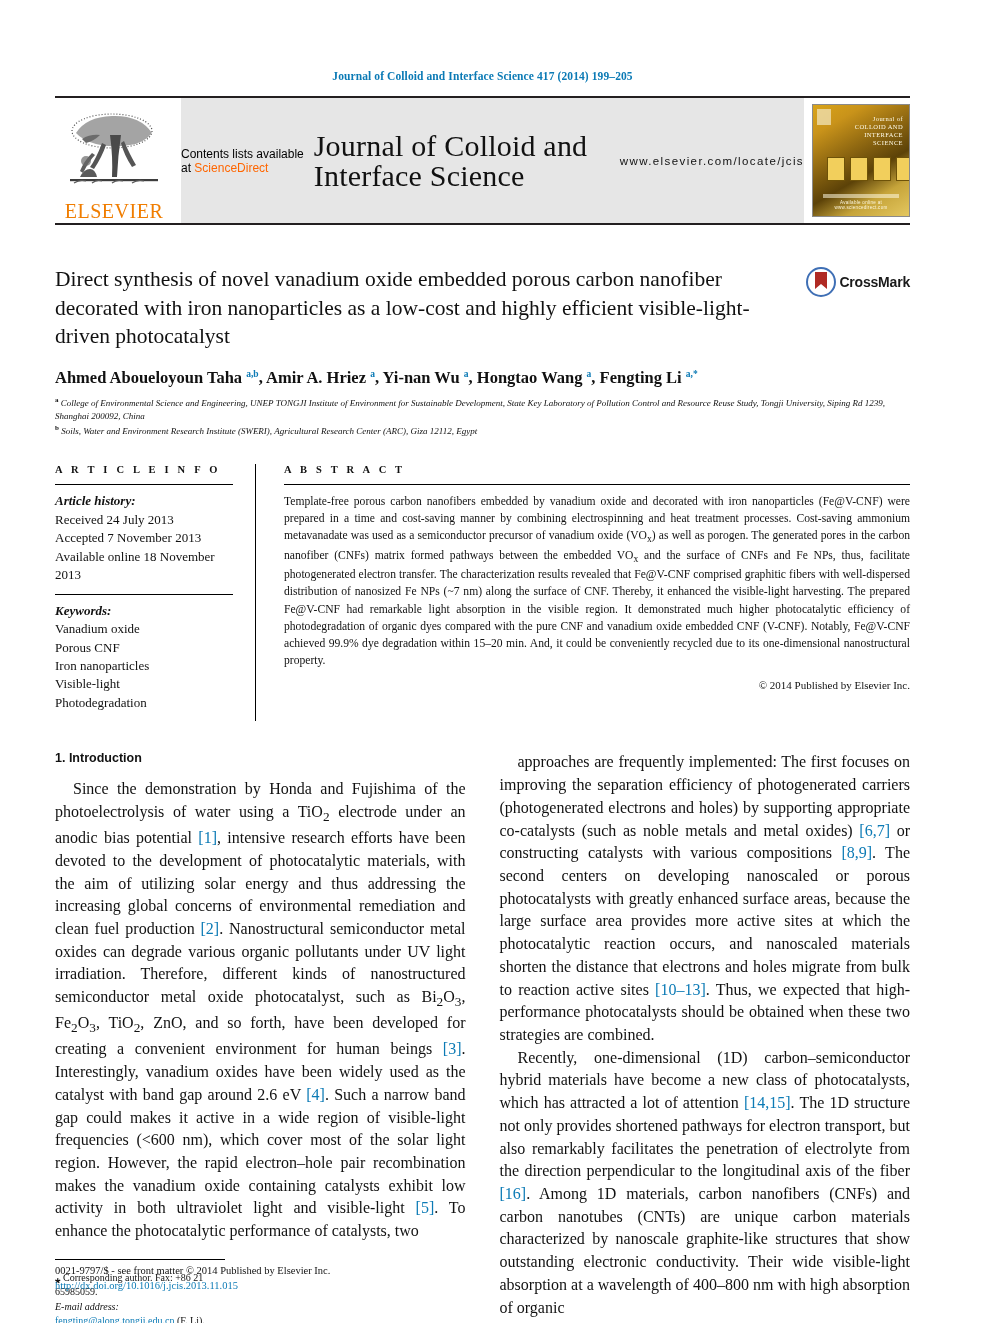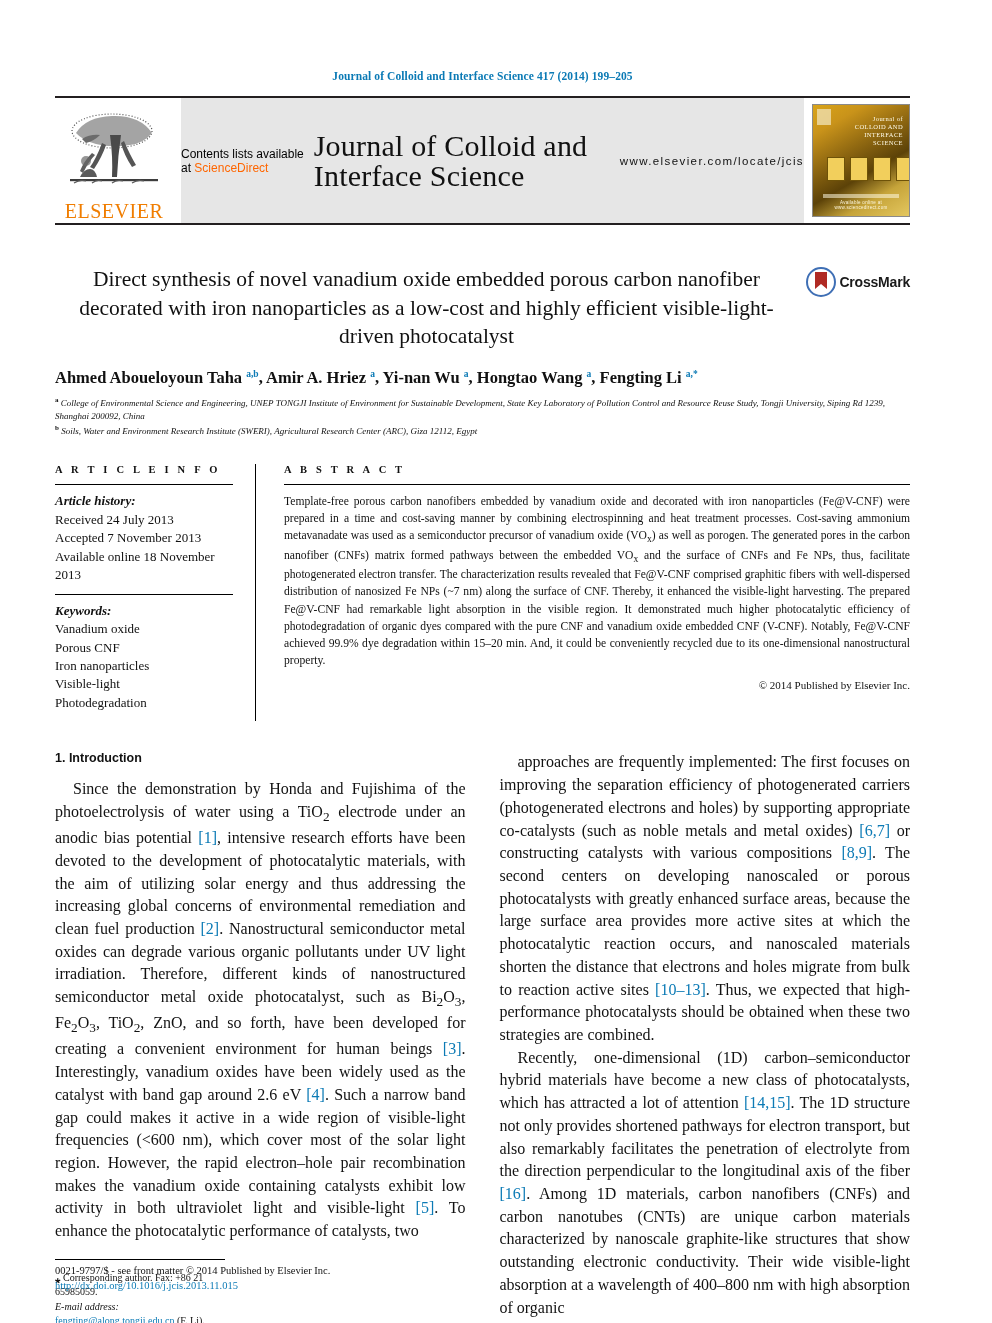--- a/index.html
+++ b/index.html
@@ -171,21 +171,20 @@
   }
   .title-col { flex: 1 1 auto; padding-right: 16px; }
   h1.article-title {
     font-family: "Liberation Serif", serif;
     font-size: 21.5px;
     font-weight: normal;
     line-height: 1.33;
     margin: 0;
     color: #111;
     max-width: 760px;
-    text-align: center;
   }
   .crossmark {
     flex: 0 0 96px;
     width: 96px;
     display: flex;
     align-items: flex-start;
     justify-content: flex-end;
     padding-top: 2px;
   }
   .crossmark-badge {

